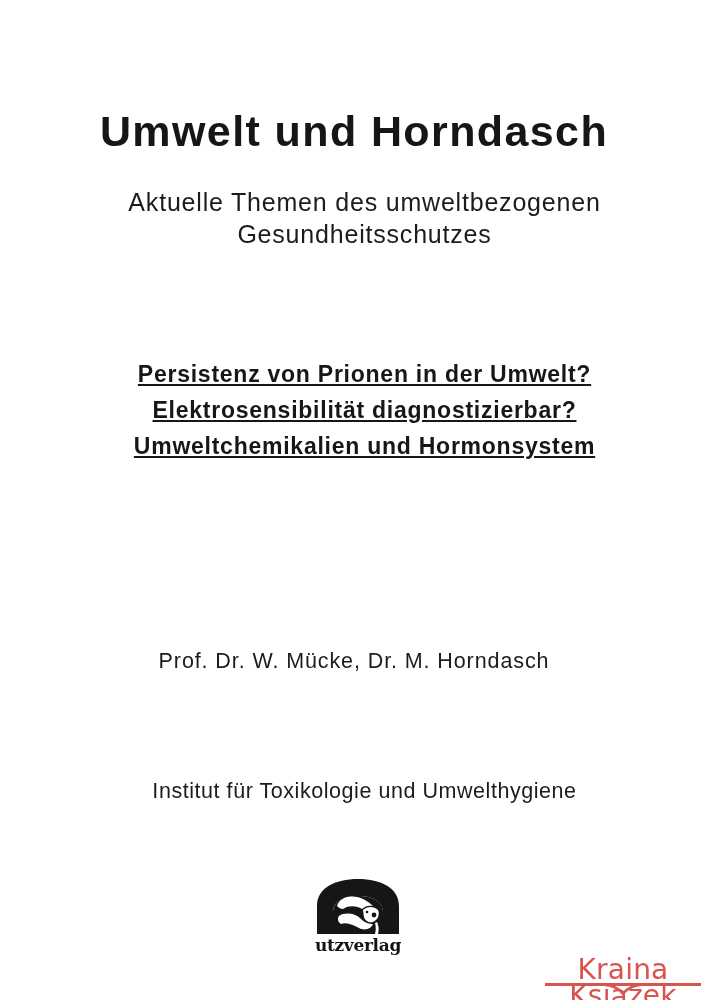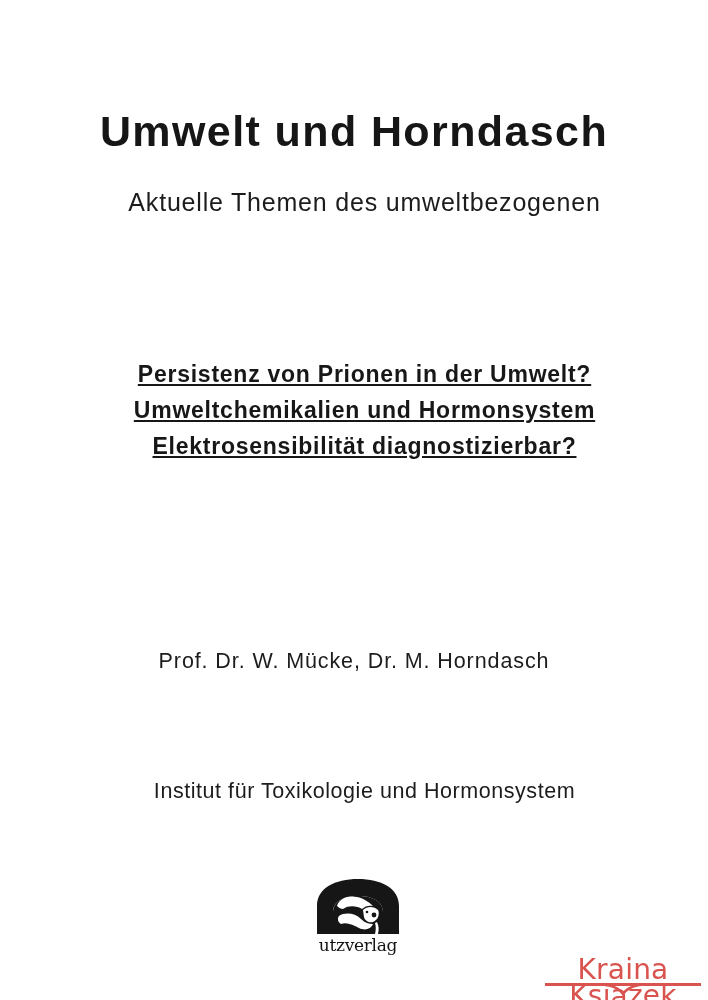--- a/index.html
+++ b/index.html
@@ -69,21 +69,21 @@
       height: 84px;
     }
     .logo svg { display: block; }
     .logo-text {
       position: absolute;
       left: 0;
       top: 58px;
       width: 94px;
       text-align: center;
       font-family: "DejaVu Serif", "Liberation Serif", serif;
-      font-weight: normal;
+      font-weight: bold;
       font-size: 17px;
       letter-spacing: -0.3px;
       color: #141414;
       line-height: 22px;
     }
     .watermark {
       position: absolute;
       left: 543px;
       top: 957px;
       width: 160px;
@@ -107,32 +107,33 @@
       top: 24px;
     }
   </style>
 </head>
 <body>
 
 <div class="block title">Umwelt und Horndasch</div>
 
 <div class="block subtitle">
   <span>Aktuelle Themen des umweltbezogenen</span>
+  <span>Gesundheitsschutzes</span>
 </div>
 
 <div class="block topics">
   <span>Persistenz von Prionen in der Umwelt?</span>
+  <span>Elektrosensibilität diagnostizierbar?</span>
   <span>Umweltchemikalien und Hormonsystem</span>
-  <span>Elektrosensibilität diagnostizierbar?</span>
 </div>
 
 <div class="block authors">Prof. Dr. W. Mücke, Dr. M. Horndasch</div>
 
 <div class="block institute">
-  <span>Institut für Toxikologie und Hormonsystem</span>
+  <span>Institut für Toxikologie und Umwelthygiene</span>
 </div>
 
 <div class="logo">
   <svg width="94" height="60" viewBox="0 0 94 60">
 
     <path d="M6 58 L6 30 C6 12 24 3 47 3 C70 3 88 12 88 30 L88 58 L72 58 L72 36 C72 26 62 20 47 20 C32 20 22 26 22 36 L22 58 Z" fill="#161616"></path>
 
     <path d="M22 58 L22 36 C22 26 32 20 47 20 C62 20 72 26 72 36 L72 58 Z" fill="#161616"></path>
 
     <path d="M26 30 C28 22 38 19 46 21 C52 22 58 26 62 30 C58 29 54 30 51 33 C46 30 38 29 32 33 C30 33 28 32 26 30 Z" fill="#ffffff"></path>

